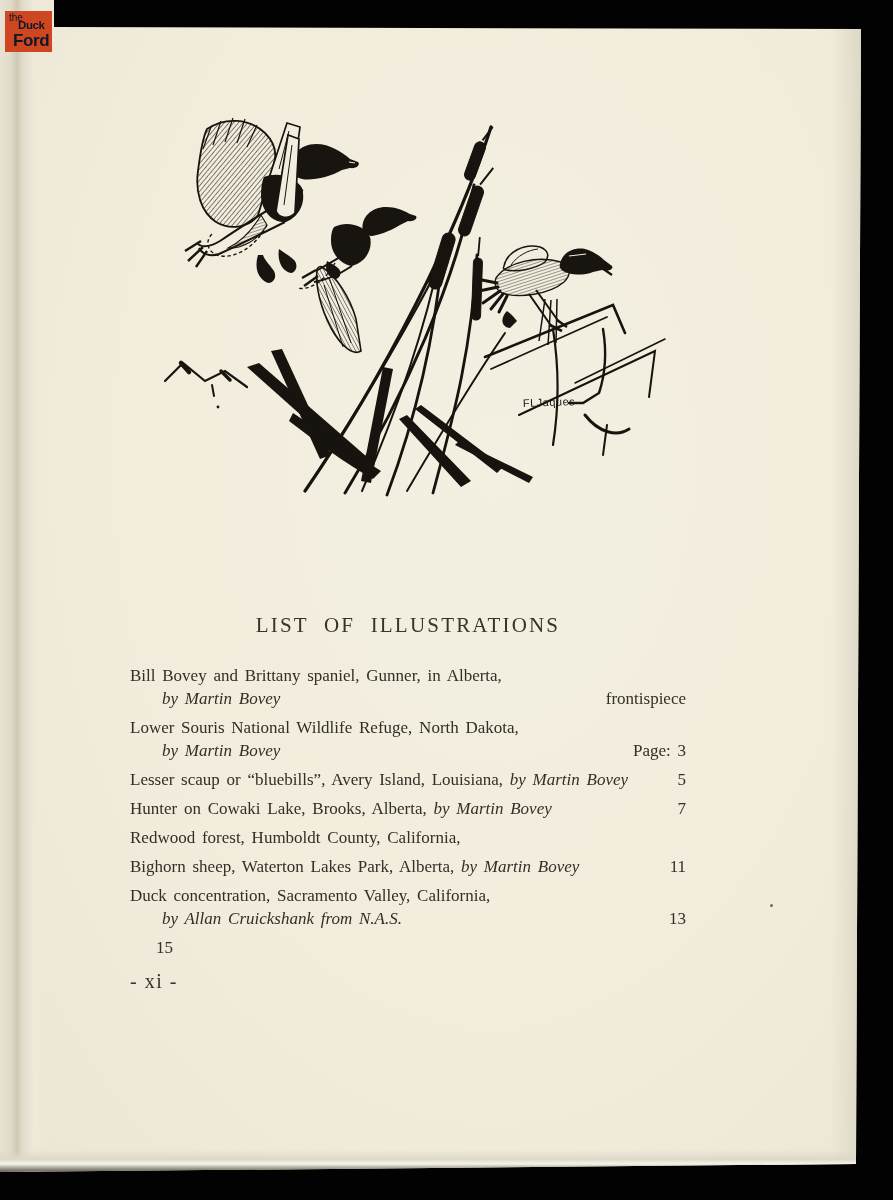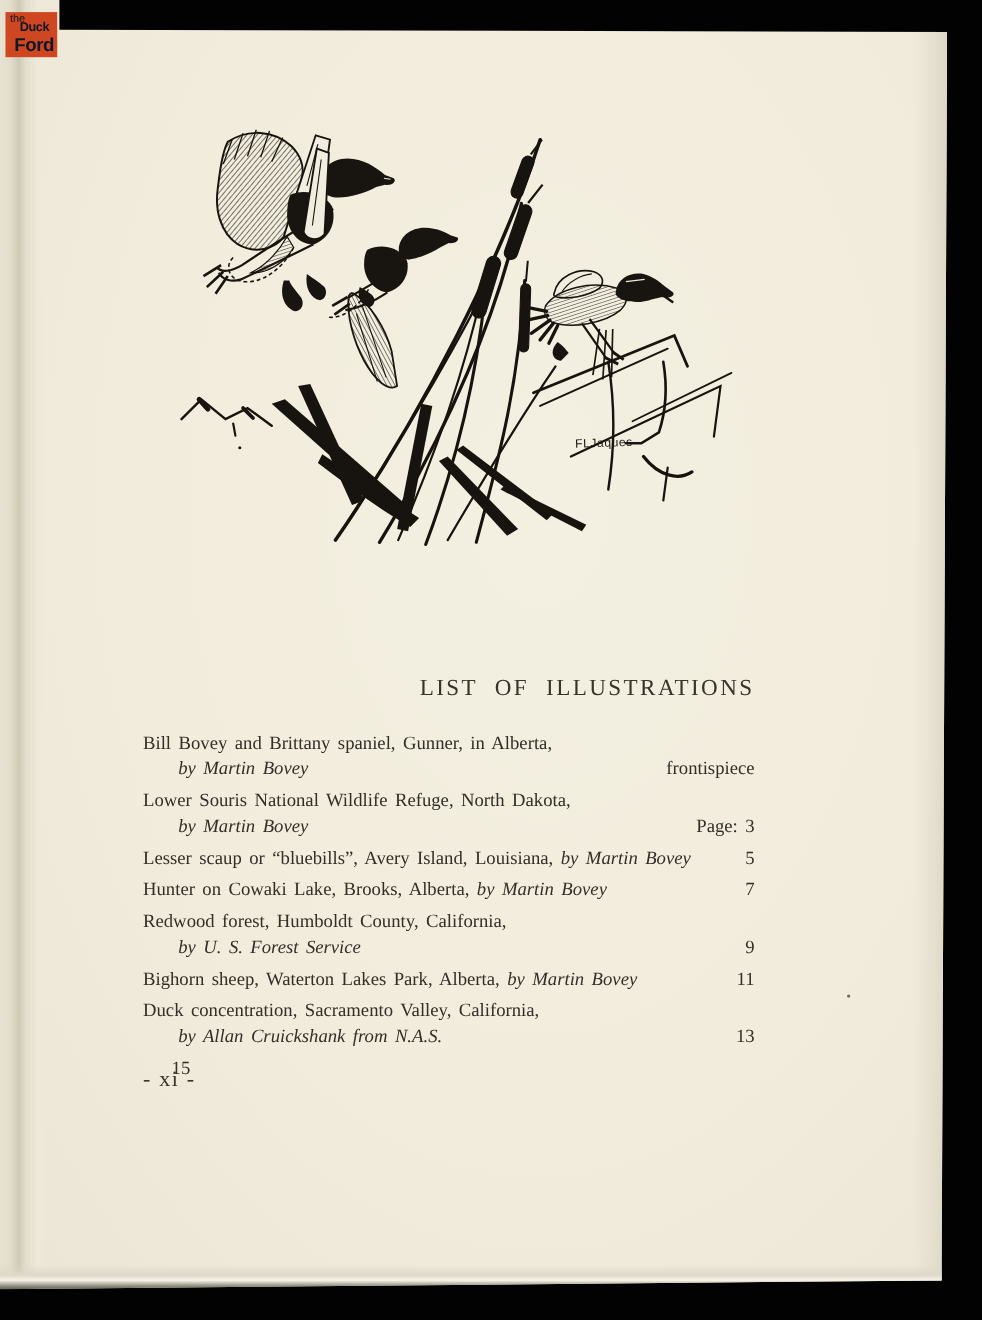--- a/index.html
+++ b/index.html
@@ -48,21 +48,21 @@
   .hf-the{position:absolute;left:4px;top:1px;font-size:10px;font-weight:400;letter-spacing:0;}
   .hf-henry{position:absolute;left:13px;top:8px;font-size:11.5px;font-weight:bold;letter-spacing:-0.4px;}
   .hf-ford{position:absolute;left:8px;top:20px;font-size:17px;font-weight:bold;letter-spacing:-0.4px;}
 
   
   .illustration{position:absolute;left:155px;top:115px;}
 
   
   .title{
     position:absolute;left:130px;top:613px;width:556px;margin:0;
-    text-align:right;font-size:21px;font-weight:normal;
+    text-align:center;font-size:21px;font-weight:normal;
     letter-spacing:2.2px;word-spacing:8px;color:#38332b;
   }
   .toc{
     position:absolute;left:130px;top:664px;width:556px;
     font-size:17px;color:#332e27;word-spacing:2.5px;
   }
   .entry{margin-bottom:6px;}
   .eline{display:flex;justify-content:space-between;align-items:flex-start;line-height:23px;}
   .ital{font-style:italic;}
   .indent{margin-left:32px;}
@@ -238,24 +238,20 @@
         <div class="eline">
           <span class="etext"><span>Hunter on Cowaki Lake, Brooks, Alberta, </span><span class="ital">by Martin Bovey</span></span>
           <span class="pnum">7</span>
         </div>
       </div>
 
       <div class="entry">
         <div class="eline">
           <span class="etext">Redwood forest, Humboldt County, California,</span>
         </div>
-        <div class="eline">
-          <span class="etext ital indent">by U. S. Forest Service</span>
-          <span class="pnum">9</span>
-        </div>
       </div>
 
       <div class="entry">
         <div class="eline">
           <span class="etext"><span>Bighorn sheep, Waterton Lakes Park, Alberta, </span><span class="ital">by Martin Bovey</span></span>
           <span class="pnum">11</span>
         </div>
       </div>
 
       <div class="entry">

